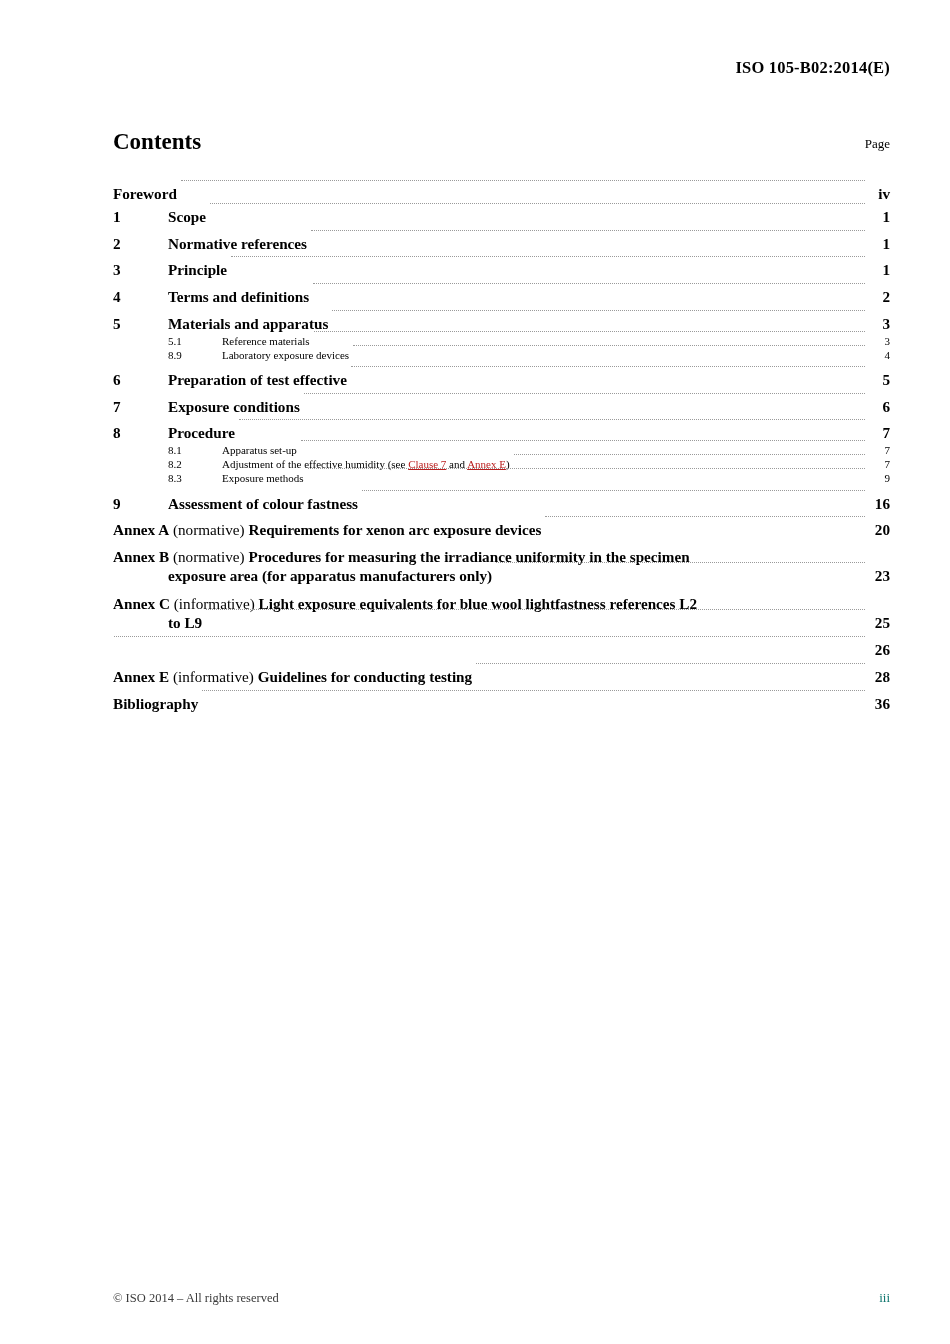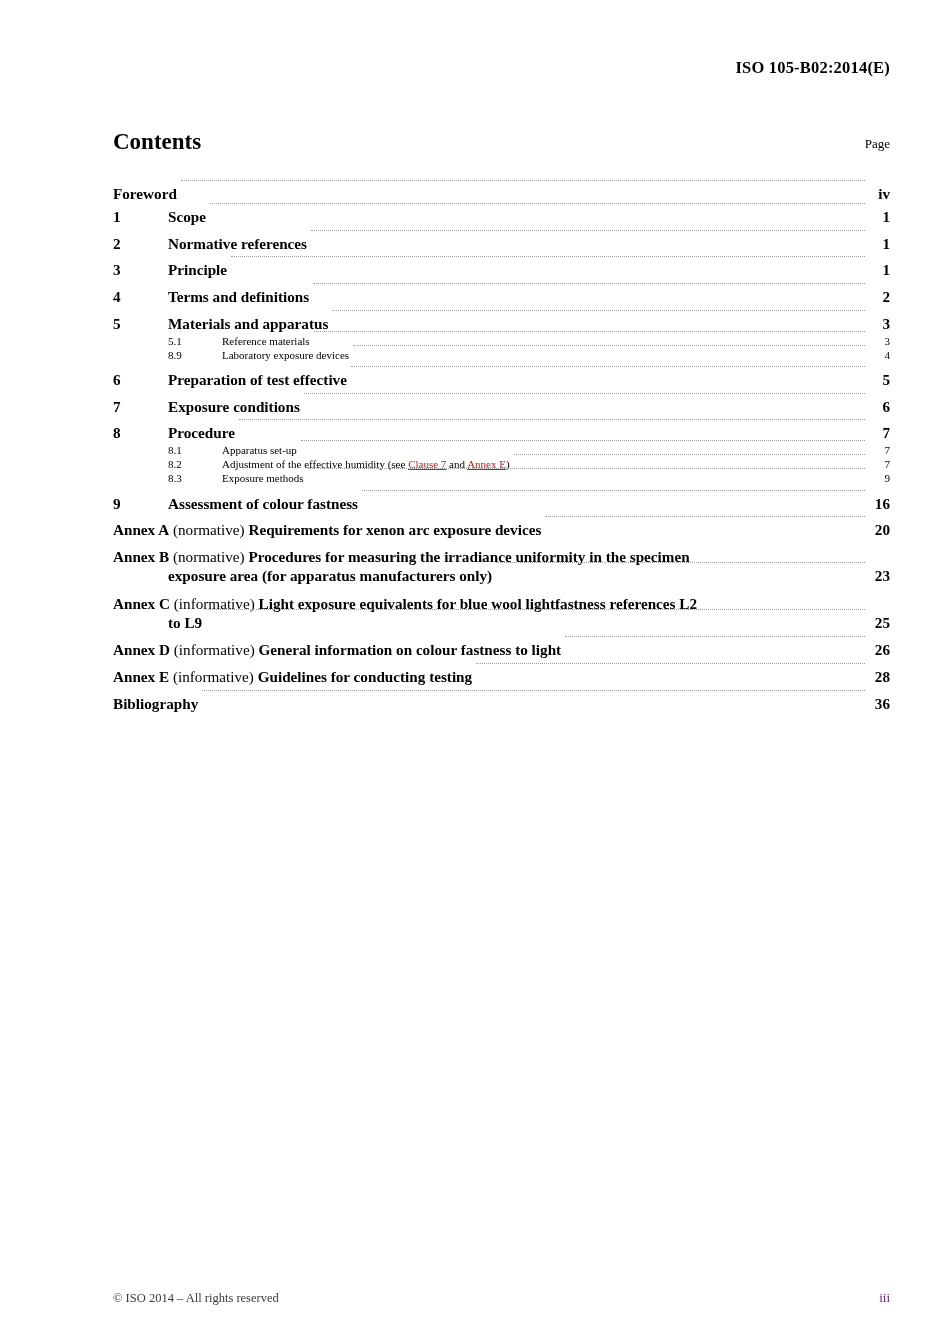--- a/index.html
+++ b/index.html
@@ -144,21 +144,21 @@
     left: 113px;
     right: 60px;
     display: flex;
     justify-content: space-between;
     align-items: baseline;
     font-size: 12.5px;
     color: #3a3a3a;
   }
   .footer .folio {
     font-size: 13px;
-    color: #701a75;
+    color: #0f766e;
   }
 </style>
 </head>
 <body>
 
 <div class="page">
 
   <div class="doc-header">ISO 105-B02:2014(E)</div>
 
   <div class="title-row">
@@ -291,21 +291,20 @@
     <div class="annex-two">
       <div class="line1"><span>Annex C</span><span>&nbsp;</span><span style="font-weight:normal">(informative)</span><span>&nbsp;</span><span>Light exposure equivalents for blue wool lightfastness references L2</span></div>
       <div class="line2">
         <span class="txt">to L9</span>
         <span class="leader"></span>
         <span class="pg">25</span>
       </div>
     </div>
 
     <div class="toc-entry annex">
-      <span class="label"><span>Annex D</span><span>&nbsp;</span><span style="font-weight:normal">(informative)</span><span>&nbsp;</span><span>General information on colour fastness to light</span></span>
       <span class="leader"></span>
       <span class="pg">26</span>
     </div>
 
     <div class="toc-entry annex">
       <span class="label"><span>Annex E</span><span>&nbsp;</span><span style="font-weight:normal">(informative)</span><span>&nbsp;</span><span>Guidelines for conducting testing</span></span>
       <span class="leader"></span>
       <span class="pg">28</span>
     </div>
 

